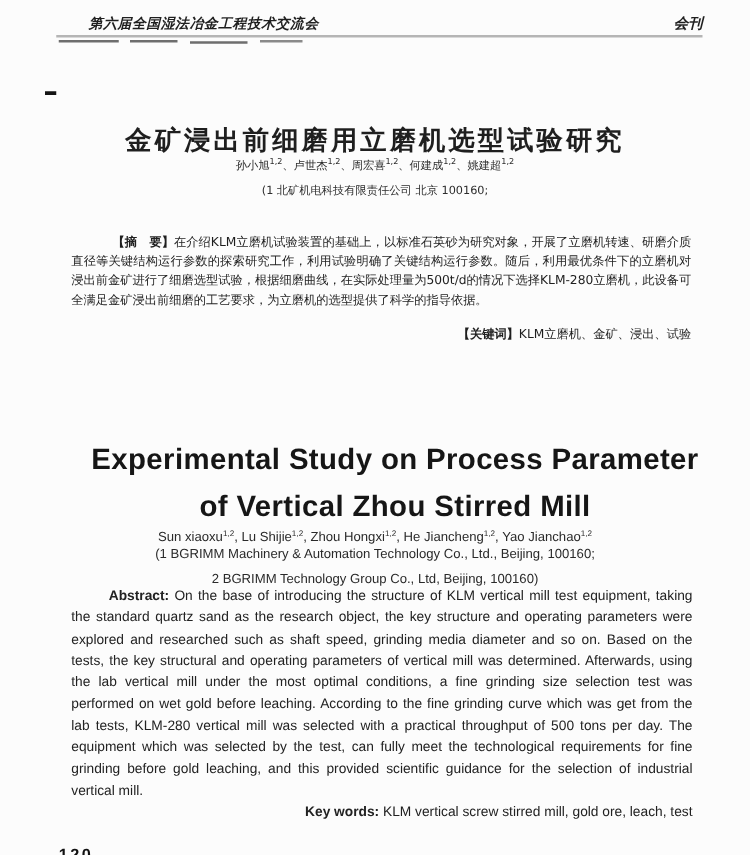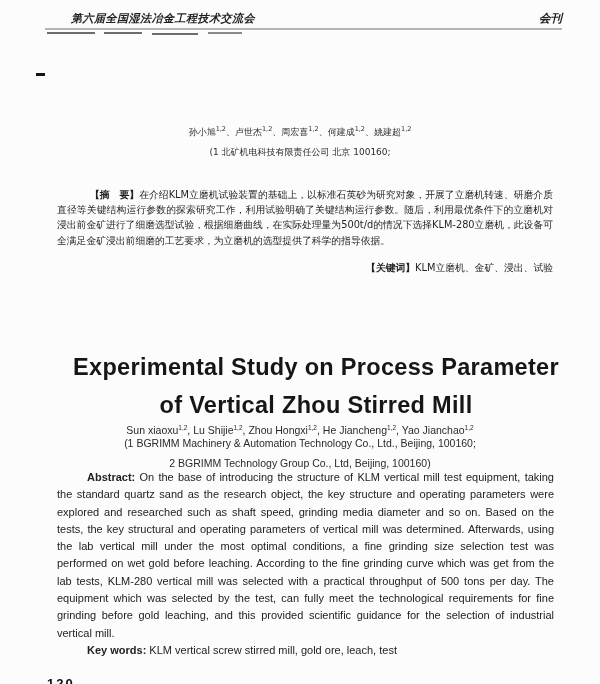--- a/index.html
+++ b/index.html
@@ -42,39 +42,40 @@
   .en-authors{position:absolute; top:424px; left:0; width:100%; text-align:center;
     font-size:10.5px; color:#2a2a2a; font-family:"Liberation Sans", sans-serif;}
   .en-affil{position:absolute; left:0; width:100%; text-align:center; font-size:10.5px;
     color:#2a2a2a; font-family:"Liberation Sans", sans-serif;}
   .en-affil.l1{top:437px;}
   .en-affil.l2{top:457px;}
   .en-absblock{position:absolute; top:469px; left:57px; width:497px;
     font-family:"Liberation Sans", sans-serif;}
   .en-absblock p{margin:0; font-size:11px; line-height:17.3px; text-align:justify;
     text-indent:30px; color:#222;}
-  .en-absblock p.kw{text-align:left;}
+  .en-absblock p.kw{text-align:right;}
 
   .page-num{position:absolute; top:676px; left:47px; font-size:13px; font-weight:700;
     letter-spacing:2px; color:#111; font-family:"Liberation Sans", sans-serif;}
 </style>
 </head>
 <body>
 
 <div class="page">
 
   <div class="hdr-left">第六届全国湿法冶金工程技术交流会</div>
   <div class="hdr-right">会刊</div>
   <div class="hdr-rule"></div>
   <div class="hdr-dash d1"></div>
   <div class="hdr-dash d2"></div>
   <div class="hdr-dash d3"></div>
   <div class="hdr-dash d4"></div>
   <div class="stray-dash"></div>
 
+  <h1 class="cn-title">金矿浸出前细磨用立磨机选型试验研究</h1>
 
   <div class="cn-authors"><span>孙小旭<sup>1,2</sup></span>、<span>卢世杰<sup>1,2</sup></span>、<span>周宏喜<sup>1,2</sup></span>、<span>何建成<sup>1,2</sup></span>、<span>姚建超<sup>1,2</sup></span></div>
 
   <div class="cn-affil l1">(1 北矿机电科技有限责任公司 北京 100160;</div>
 
   <div class="cn-absblock">
     <p><span class="blabel">【摘　要】</span><span>在介绍KLM立磨机试验装置的基础上，以标准石英砂为研究对象，开展了立磨机转速、研磨介质直径等关键结构运行参数的探索研究工作，利用试验明确了关键结构运行参数。随后，利用最优条件下的立磨机对浸出前金矿进行了细磨选型试验，根据细磨曲线，在实际处理量为500t/d的情况下选择KLM-280立磨机，此设备可全满足金矿浸出前细磨的工艺要求，为立磨机的选型提供了科学的指导依据。</span></p>
     <p class="kw"><span class="blabel">【关键词】</span><span>KLM立磨机、金矿、浸出、试验</span></p>
   </div>
 

